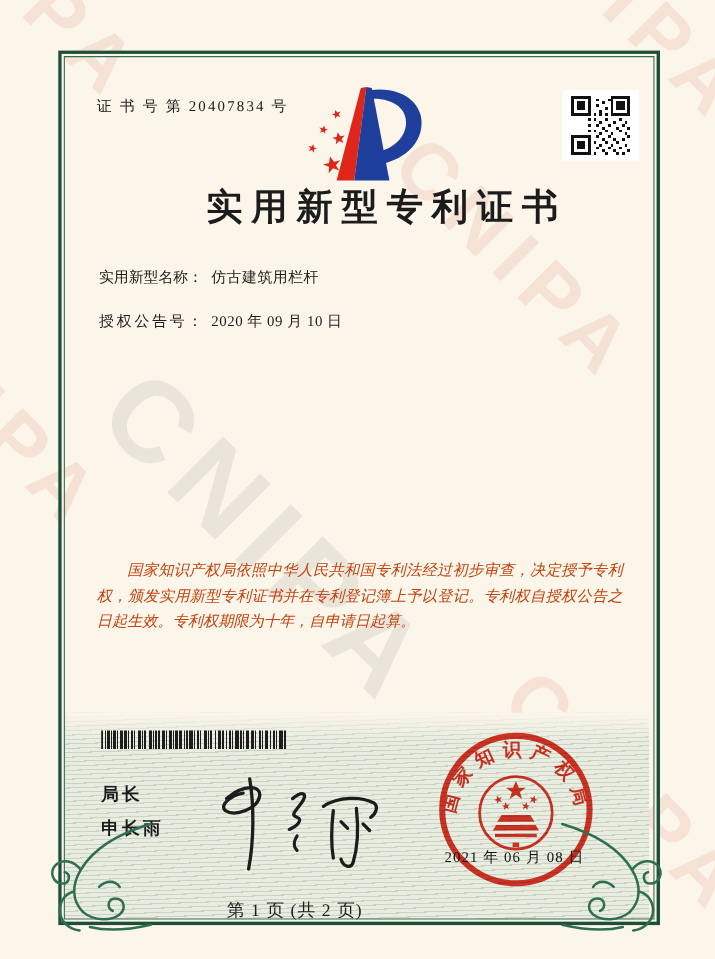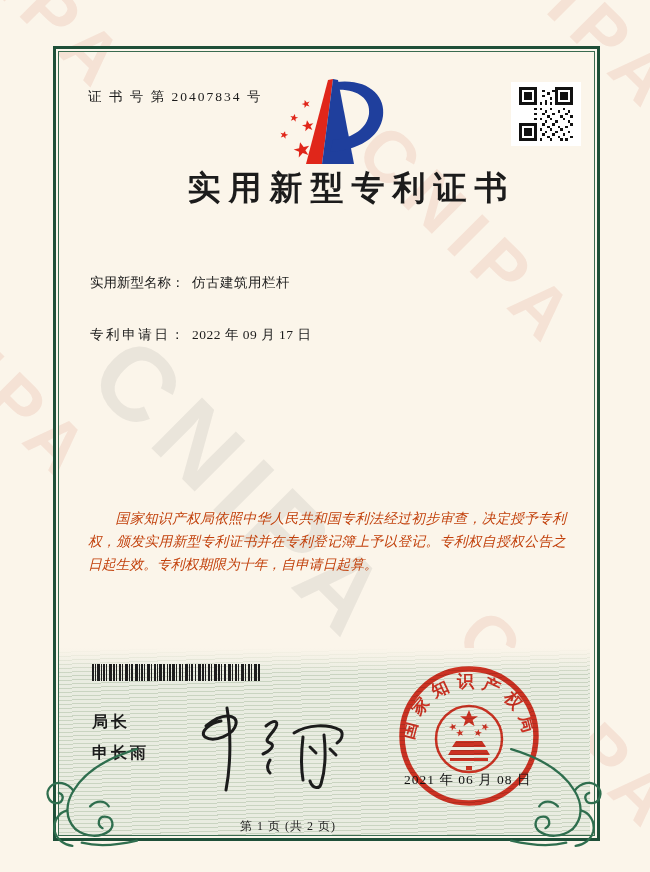--- a/index.html
+++ b/index.html
@@ -42,40 +42,40 @@
   .cert-no{position:absolute;left:88px;top:88px;z-index:2;font-size:13.5px;letter-spacing:2px;}
   .logo{position:absolute;left:270px;top:74px;z-index:2;}
   .qr-box{position:absolute;left:511px;top:82px;width:70px;height:64px;background:#fff;z-index:2;
     display:flex;align-items:center;justify-content:center;}
   .title{
     position:absolute;left:53px;top:166px;width:541px;z-index:2;
     text-align:center;font-size:33px;font-weight:bold;letter-spacing:8px;margin-left:28px;
   }
   
   .fields{position:absolute;left:90px;top:243px;width:480px;z-index:2;font-size:13.5px;}
-  .frow{height:21px;margin-bottom:18.5px;position:relative;white-space:nowrap;margin-top:31px;}
+  .frow{height:21px;margin-bottom:18.5px;position:relative;white-space:nowrap;}
   .flabel{display:inline-block;width:94px;text-align:justify;text-align-last:justify;vertical-align:top;}
   .fvalue{margin-left:8px;letter-spacing:.5px;}
   .grant-no-label{position:absolute;left:233px;width:90px;display:inline-block;text-align:justify;text-align-last:justify;}
   .grant-no-value{position:absolute;left:331px;letter-spacing:.5px;}
   
   .body-text{
     position:absolute;left:88px;top:507px;width:478px;z-index:2;
     font-size:13.8px;line-height:23px;text-align:justify;font-style:italic;color:#c2410c;
   }
   .body-text p{margin:0;text-indent:2em;}
   
   .barcode{position:absolute;left:92px;top:664px;z-index:2;}
   .director{position:absolute;left:92px;top:712px;z-index:3;
     font-family:"Liberation Sans","DejaVu Sans",sans-serif;font-weight:bold;font-size:16px;}
   .director .line{margin-bottom:10px;letter-spacing:3px;}
   .signature{position:absolute;left:190px;top:702px;z-index:3;}
   .seal{position:absolute;left:396px;top:663px;z-index:4;mix-blend-mode:multiply;opacity:.95;}
   .seal-date{position:absolute;left:404px;top:771px;z-index:5;font-size:13.5px;letter-spacing:1px;color:#111;}
-  .footer{position:absolute;left:53px;top:818px;width:430px;text-align:center;z-index:2;font-size:12px;letter-spacing:1px;padding-left:20px;}
+  .footer{position:absolute;left:53px;top:818px;width:430px;text-align:center;z-index:2;font-size:16px;letter-spacing:1px;}
 </style>
 </head>
 <body>
 
 <div class="wm" style="left:-120px;top:-60px;">CNIPA</div>
 <div class="wm" style="left:430px;top:-40px;">CNIPA</div>
 <div class="wm" style="left:330px;top:195px;">CNIPA</div>
 <div class="wm" style="left:-155px;top:330px;">CNIPA</div>
 <div class="wm gray" style="left:55px;top:430px;">CNIPA</div>
 <div class="wm" style="left:430px;top:680px;">CNIPA</div>
@@ -192,21 +192,21 @@
   </svg>
 </div>
 
 <div class="title">实用新型专利证书</div>
 
 <div class="fields">
   <div class="frow">
     <span class="flabel">实用新型名称：</span><span class="fvalue">仿古建筑用栏杆</span>
   </div>
   <div class="frow">
-    <span class="flabel">专利申请日：</span><span class="fvalue">2022 年 09 月 17 日</span>
+    <span class="flabel">授权公告号：</span><span class="fvalue">2020 年 09 月 10 日</span>
   </div>
 </div>
 
 <div class="body-text">
   <p>国家知识产权局依照中华人民共和国专利法经过初步审查，决定授予专利权，颁发实用新型专利证书并在专利登记簿上予以登记。专利权自授权公告之日起生效。专利权期限为十年，自申请日起算。</p>
 </div>
 
 <svg class="barcode" width="168" height="17" viewBox="0 0 168 17" shape-rendering="crispEdges">
   <g fill="#1d1d1d">
     <rect x="0" width="2" height="17"></rect>

